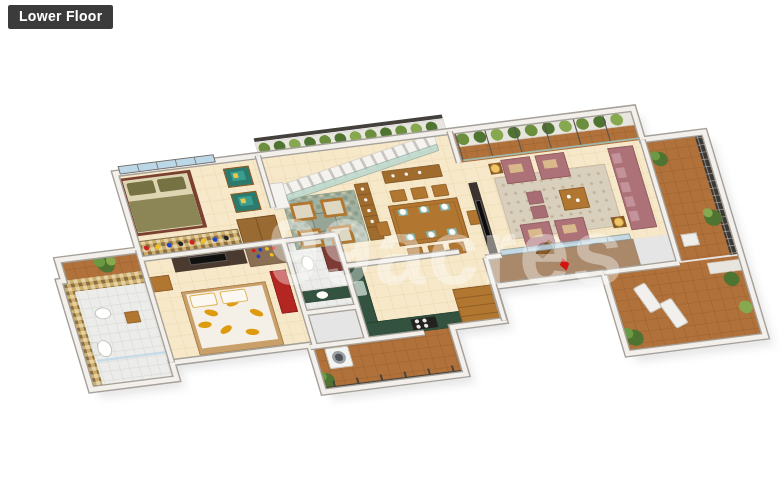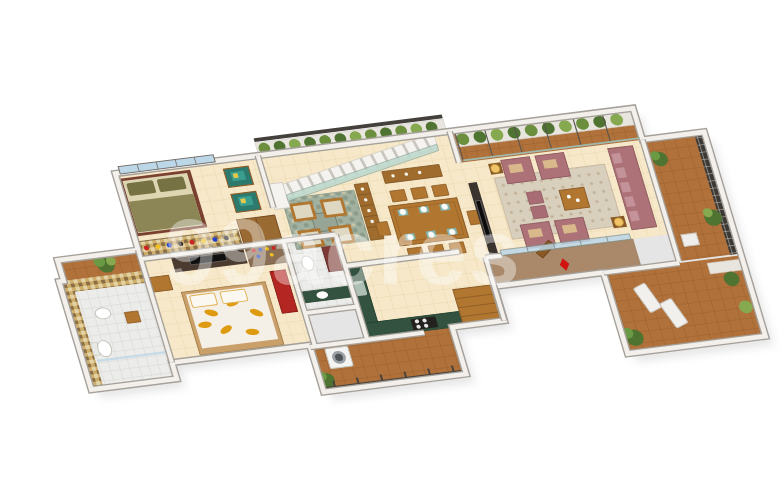--- a/index.html
+++ b/index.html
@@ -2,21 +2,21 @@
 <html><head>
 <meta charset="utf-8">
 <style>
   html,body{margin:0;padding:0;background:#ffffff;}
   #stage{position:relative;width:780px;height:490px;background:#ffffff;overflow:hidden;
          font-family:"Liberation Sans", sans-serif;}
   #floor-badge{position:absolute;left:8px;top:5px;background:#3b3b3b;color:#ffffff;
          font-size:14px;font-weight:bold;padding:3px 11px 5px 11px;border-radius:2px;
          letter-spacing:.3px;}
   #plan-svg{position:absolute;left:0;top:0;}
-  #watermark{position:absolute;left:165px;top:200px;width:460px;text-align:left;
+  #watermark{position:absolute;left:165px;top:200px;width:460px;text-align:right;
          font-size:92px;font-weight:bold;color:#ffffff;opacity:.38;letter-spacing:2px;
          pointer-events:none;user-select:none;}
 </style>
 </head>
 <body>
 
 <div id="stage">
 
 <svg id="plan-svg" width="780" height="490" viewBox="0 0 780 490">
   <defs>
@@ -403,14 +403,15 @@
         <line x1="546" y1="134" x2="546" y2="140" stroke="#7d8a84" stroke-width=".8"></line>
         <line x1="574" y1="134" x2="574" y2="140" stroke="#7d8a84" stroke-width=".8"></line>
       </g>
     </g>
 
   </g>
 </svg>
 
 <div id="watermark">99acres</div>
 
+<div id="floor-badge">Lower Floor</div>
 
 </div>
 
 </body></html>

